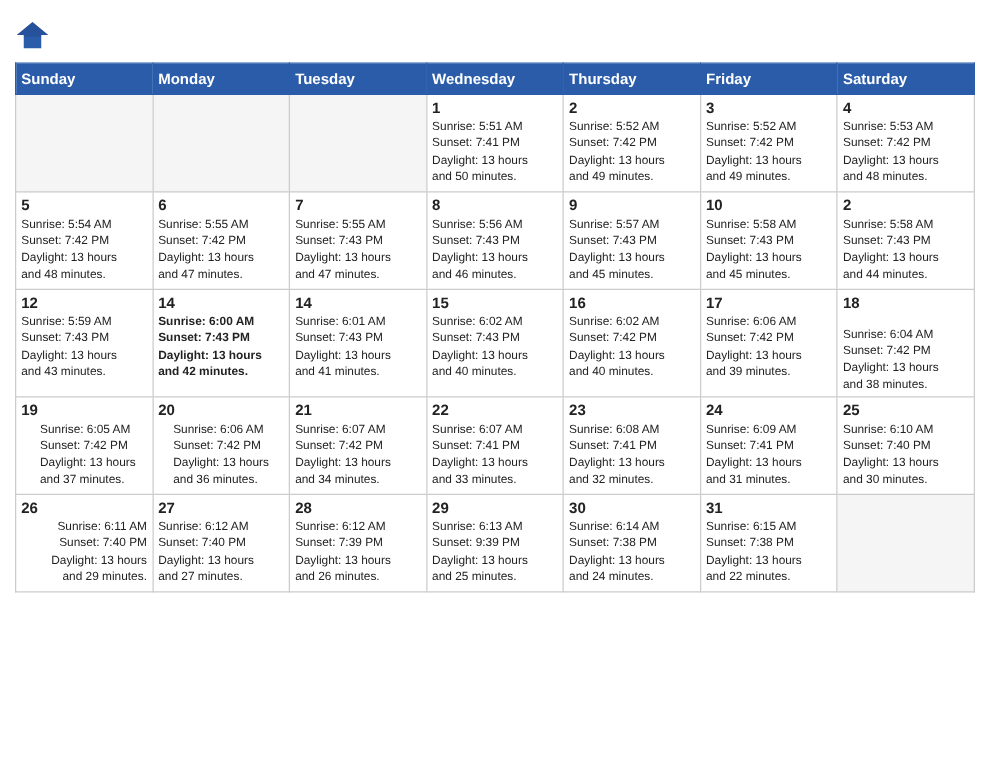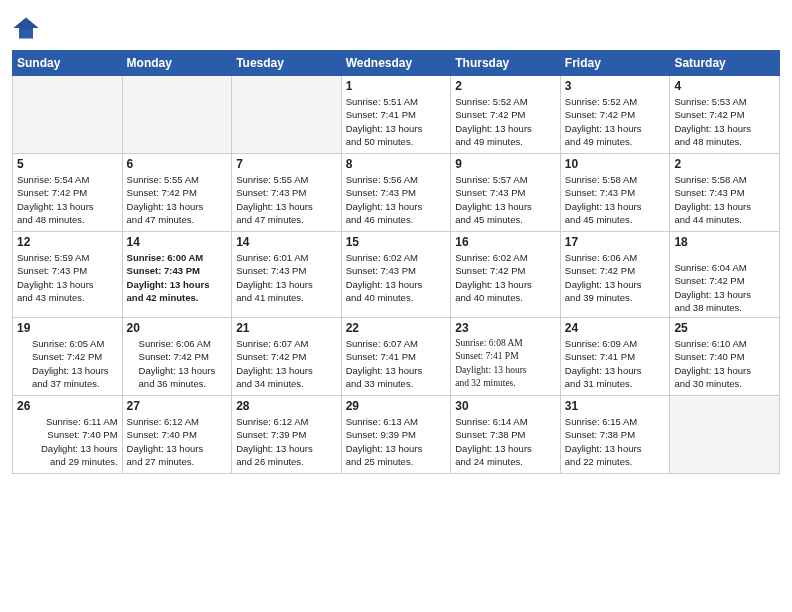--- a/index.html
+++ b/index.html
@@ -287,21 +287,21 @@
           </td>
           <td>
             <span class="day-num">22</span>
             <div class="day-info" style="white-space: pre-line;">Sunrise: 6:07 AM
 Sunset: 7:41 PM
 Daylight: 13 hours
 and 33 minutes.</div>
           </td>
           <td>
             <span class="day-num">23</span>
-            <div class="day-info" style="white-space: pre-line; font-family: Liberation Serif, serif;">Sunrise: 6:08 AM
+            <div class="day-info" style="white-space: pre-line;">Sunrise: 6:08 AM
 Sunset: 7:41 PM
 Daylight: 13 hours
 and 32 minutes.</div>
           </td>
           <td>
             <span class="day-num">24</span>
             <div class="day-info" style="white-space: pre-line;">Sunrise: 6:09 AM
 Sunset: 7:41 PM
 Daylight: 13 hours
 and 31 minutes.</div>

